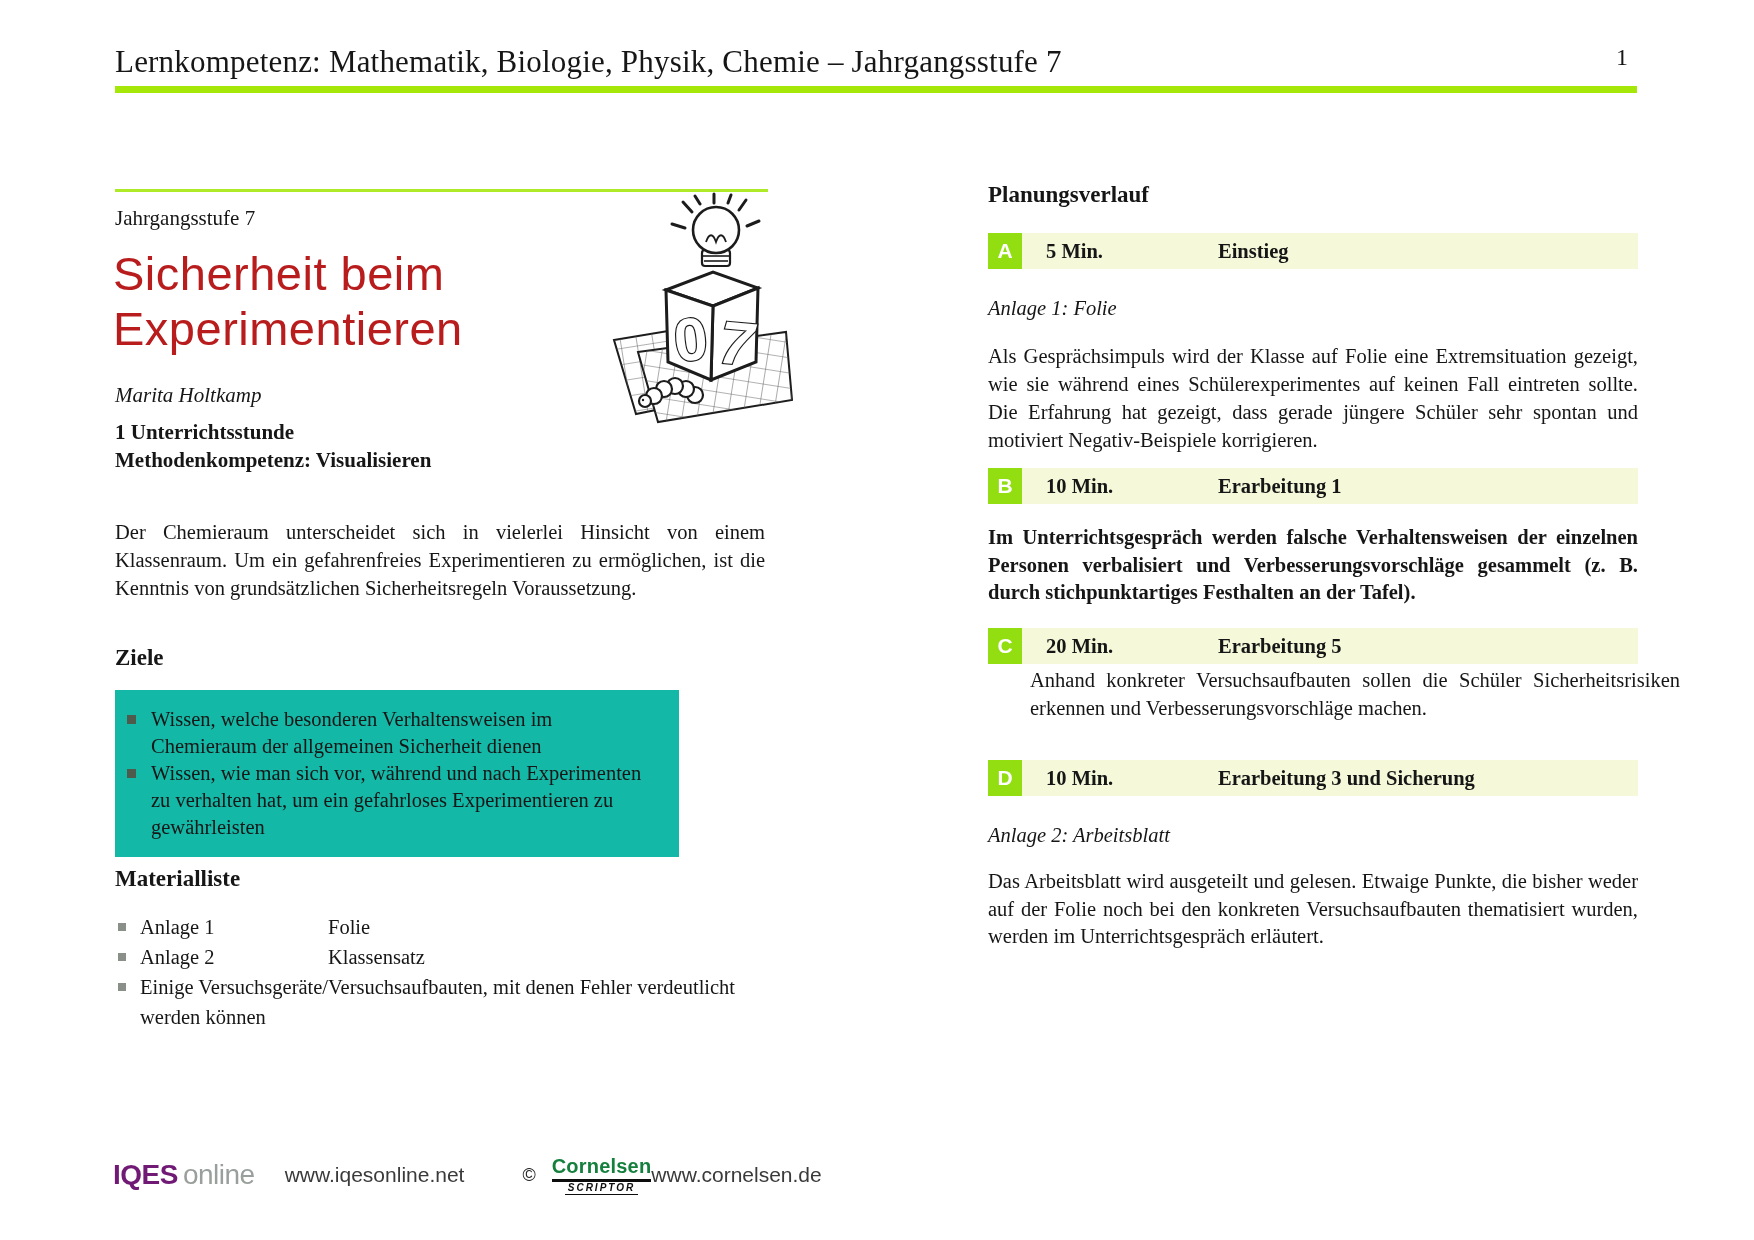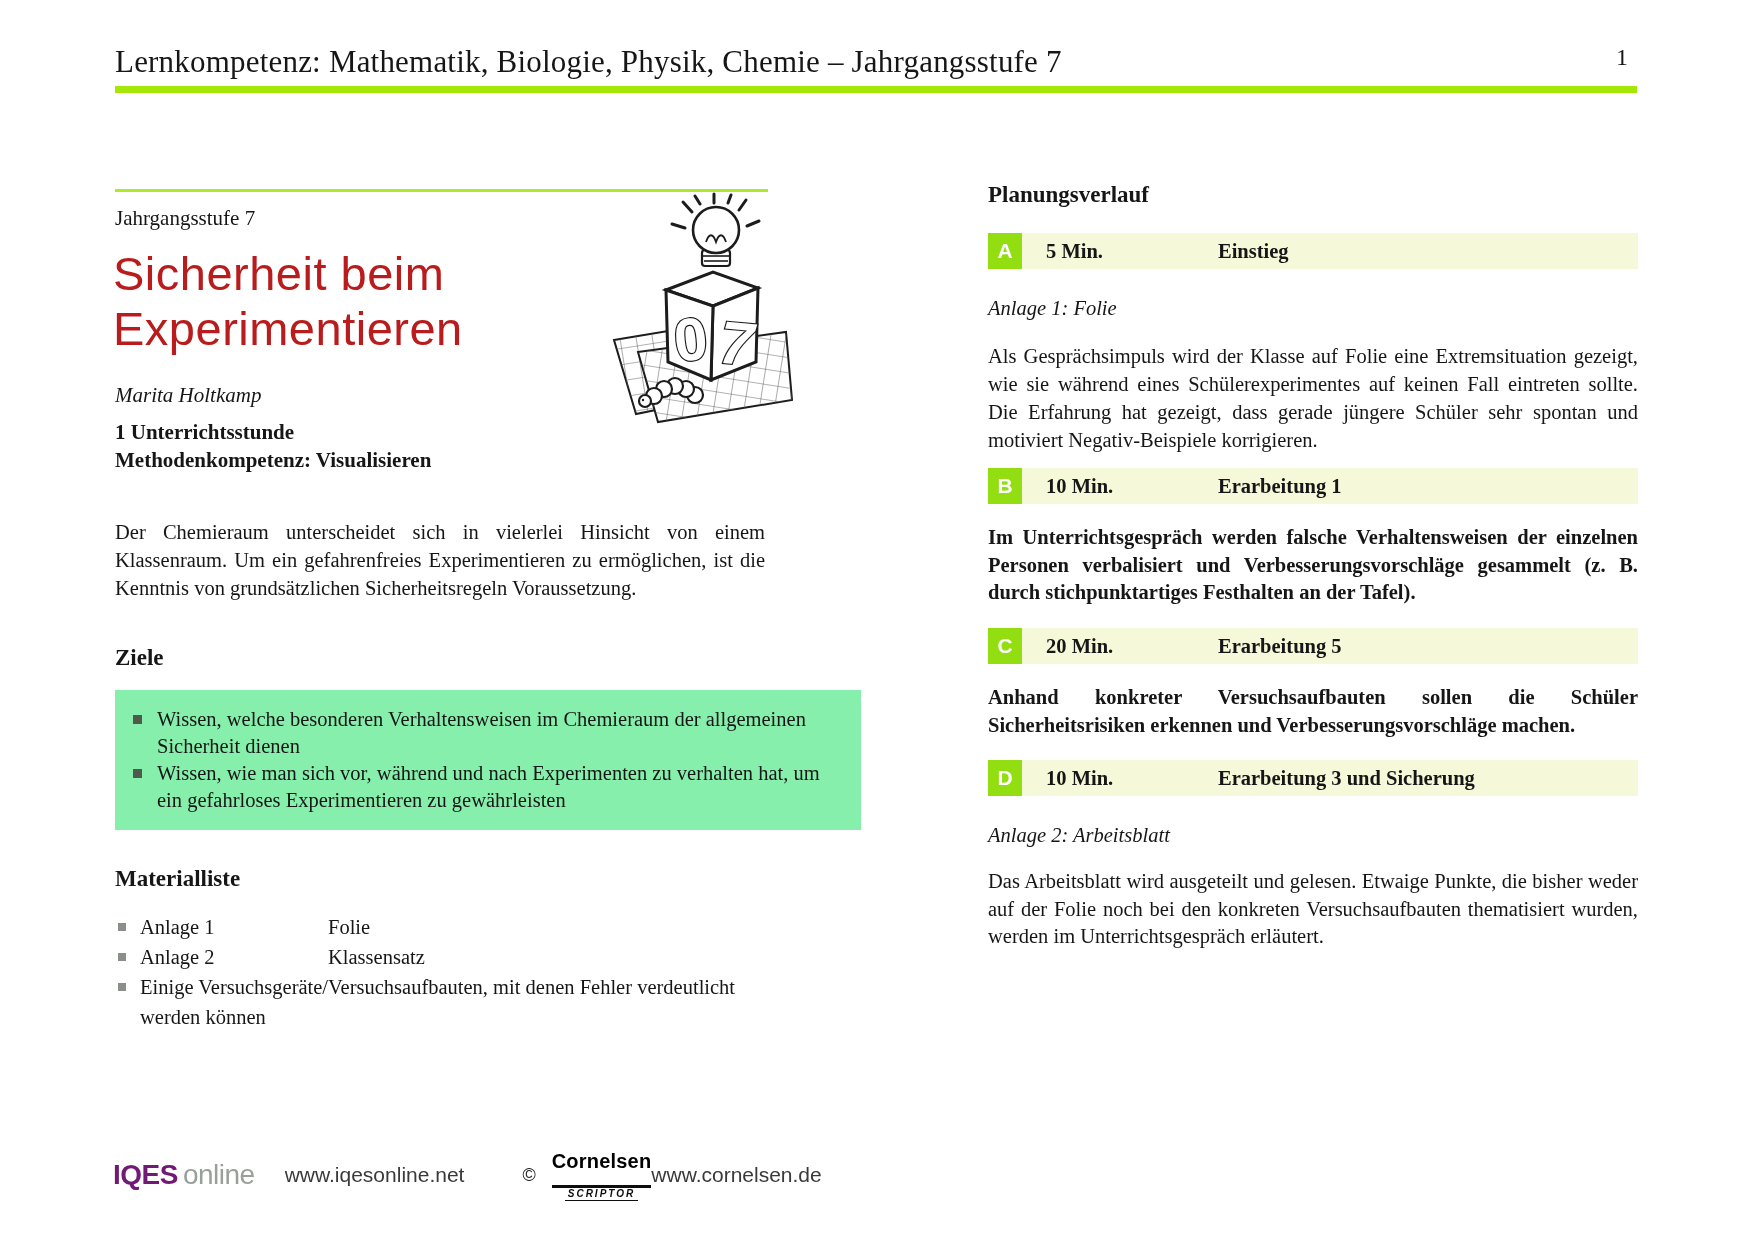--- a/index.html
+++ b/index.html
@@ -22,22 +22,22 @@
     font-family:"Liberation Sans", sans-serif;font-weight:400;
     font-size:47px;line-height:55px;color:#b91c1c;letter-spacing:.5px;
   }
   .author{left:115px;top:383px;font-size:21px;font-style:italic;}
   .duration{left:115px;top:420px;font-size:21px;font-weight:700;}
   .competence{left:115px;top:448px;font-size:21px;font-weight:700;}
   .lead{left:115px;top:518px;width:650px;font-size:20.5px;line-height:28px;text-align:justify;}
   .sec-heading{font-size:23px;font-weight:700;}
   .ziele-heading{left:115px;top:645px;}
   .ziele-box{
-    left:115px;top:690px;width:746px;box-sizing:border-box;
-    background:#86efac;padding:16px 18px 16px 16px;
+    left:115px;top:690px;width:564px;box-sizing:border-box;
+    background:#14b8a6;padding:16px 18px 16px 10px;
   }
   .zrow{display:flex;align-items:flex-start;}
   .zbullet{flex:none;width:9px;height:9px;background:#4e5a4c;margin:9px 15px 0 2px;}
   .ztext{font-size:20.5px;line-height:27px;}
   .mat-heading{left:115px;top:866px;}
   .mat-list{left:115px;top:912px;width:650px;}
   .mat-row{display:flex;align-items:flex-start;line-height:30px;}
   .mbullet{flex:none;width:8px;height:8px;background:#8a8f8a;margin:11px 14px 0 3px;}
   .mat-label{width:188px;flex:none;font-size:20.5px;}
   .mat-label-wide{width:auto;flex:1;font-size:20.5px;line-height:30px;}
@@ -62,33 +62,33 @@
     flex:none;width:196px;box-sizing:border-box;padding-left:24px;
     font-size:20.5px;font-weight:700;display:flex;align-items:center;
   }
   .bar-title{font-size:20.5px;font-weight:700;display:flex;align-items:center;}
   .anlage{font-size:20.5px;font-style:italic;}
   .anlage1{left:988px;top:297px;}
   .anlage2{left:988px;top:824px;}
   .rpara{left:988px;width:650px;font-size:20.5px;line-height:28px;text-align:justify;}
   .p1{top:342px;}
   .p2{top:524px;font-weight:700;line-height:27.5px;}
-  .p3{top:684px;font-weight:700;line-height:27.5px;}
+  .p3{top:667px;font-weight:400;line-height:27.5px;margin-left:42px;}
   .p4{top:868px;line-height:27.5px;}
 
   
   .footer{left:113px;top:1154px;width:900px;height:42px;display:flex;align-items:center;}
   .iqes{font-family:"Liberation Sans", sans-serif;font-size:28px;font-weight:700;color:#701a75;letter-spacing:-.5px;}
   .iqes-online{font-family:"Liberation Sans", sans-serif;font-size:28px;font-weight:400;color:#999f9b;margin-left:5px;letter-spacing:-.5px;}
   .f-url{font-family:"Liberation Sans", sans-serif;font-size:21px;color:#3a3a3a;}
   .url1{margin-left:30px;text-align:center;}
   .copy{font-family:"Liberation Sans", sans-serif;font-size:18px;color:#222;margin-left:58px;}
   .cornelsen-block{margin-left:16px;display:flex;flex-direction:column;align-items:center;}
-  .cornelsen{font-family:"Liberation Sans", sans-serif;font-size:20px;font-weight:700;color:#000000;
-    border-bottom:3px solid #0d0d0d;letter-spacing:.2px;padding-bottom:12px;}
+  .cornelsen{font-family:"Liberation Sans", sans-serif;font-size:20px;font-weight:700;color:#15803d;
+    border-bottom:3px solid #0d0d0d;letter-spacing:.2px;padding-bottom:1px;}
   .scriptor{font-family:"Liberation Sans", sans-serif;font-size:10px;font-style:italic;font-weight:700;
     color:#0d0d0d;letter-spacing:2px;border-bottom:1.5px solid #0d0d0d;padding:0 3px 1px 3px;}
   .url2{}
 </style>
 </head>
 <body>
 
 <div class="abs header-title">Lernkompetenz: Mathematik, Biologie, Physik, Chemie – Jahrgangsstufe 7</div>
 <div class="abs page-number">1</div>
 <div class="abs header-rule"></div>

